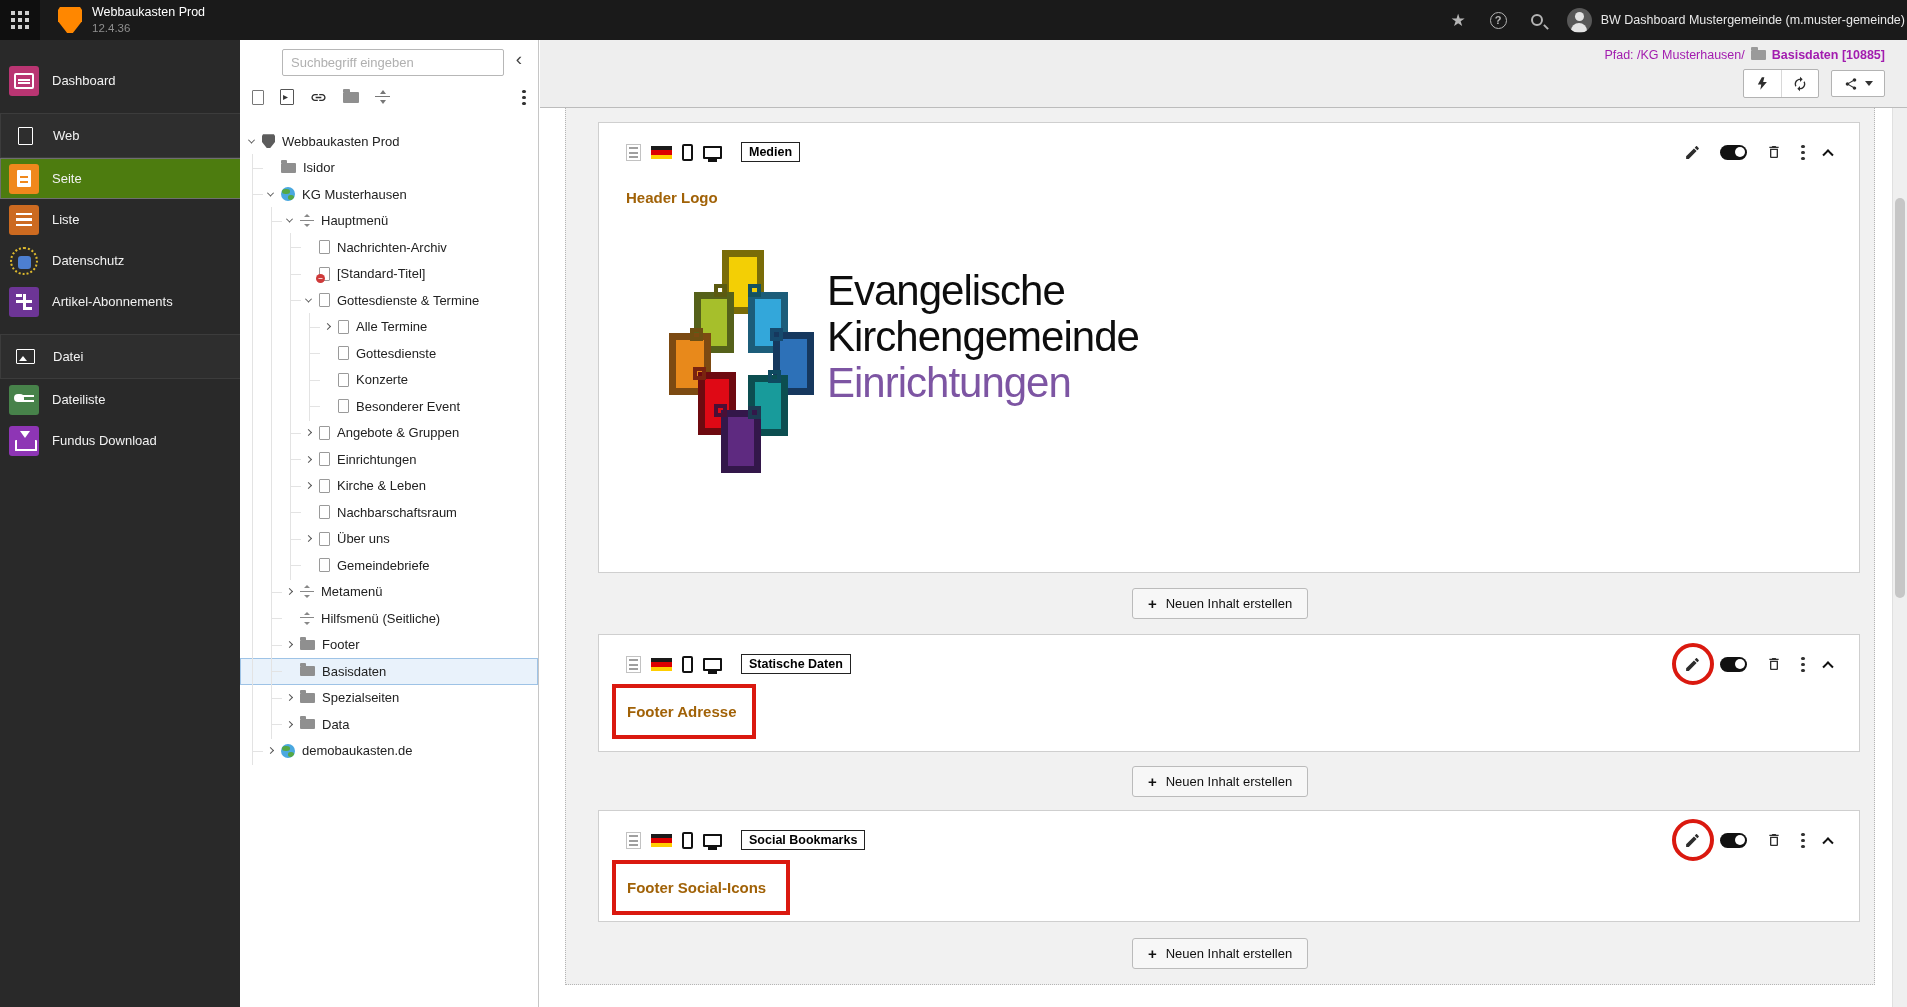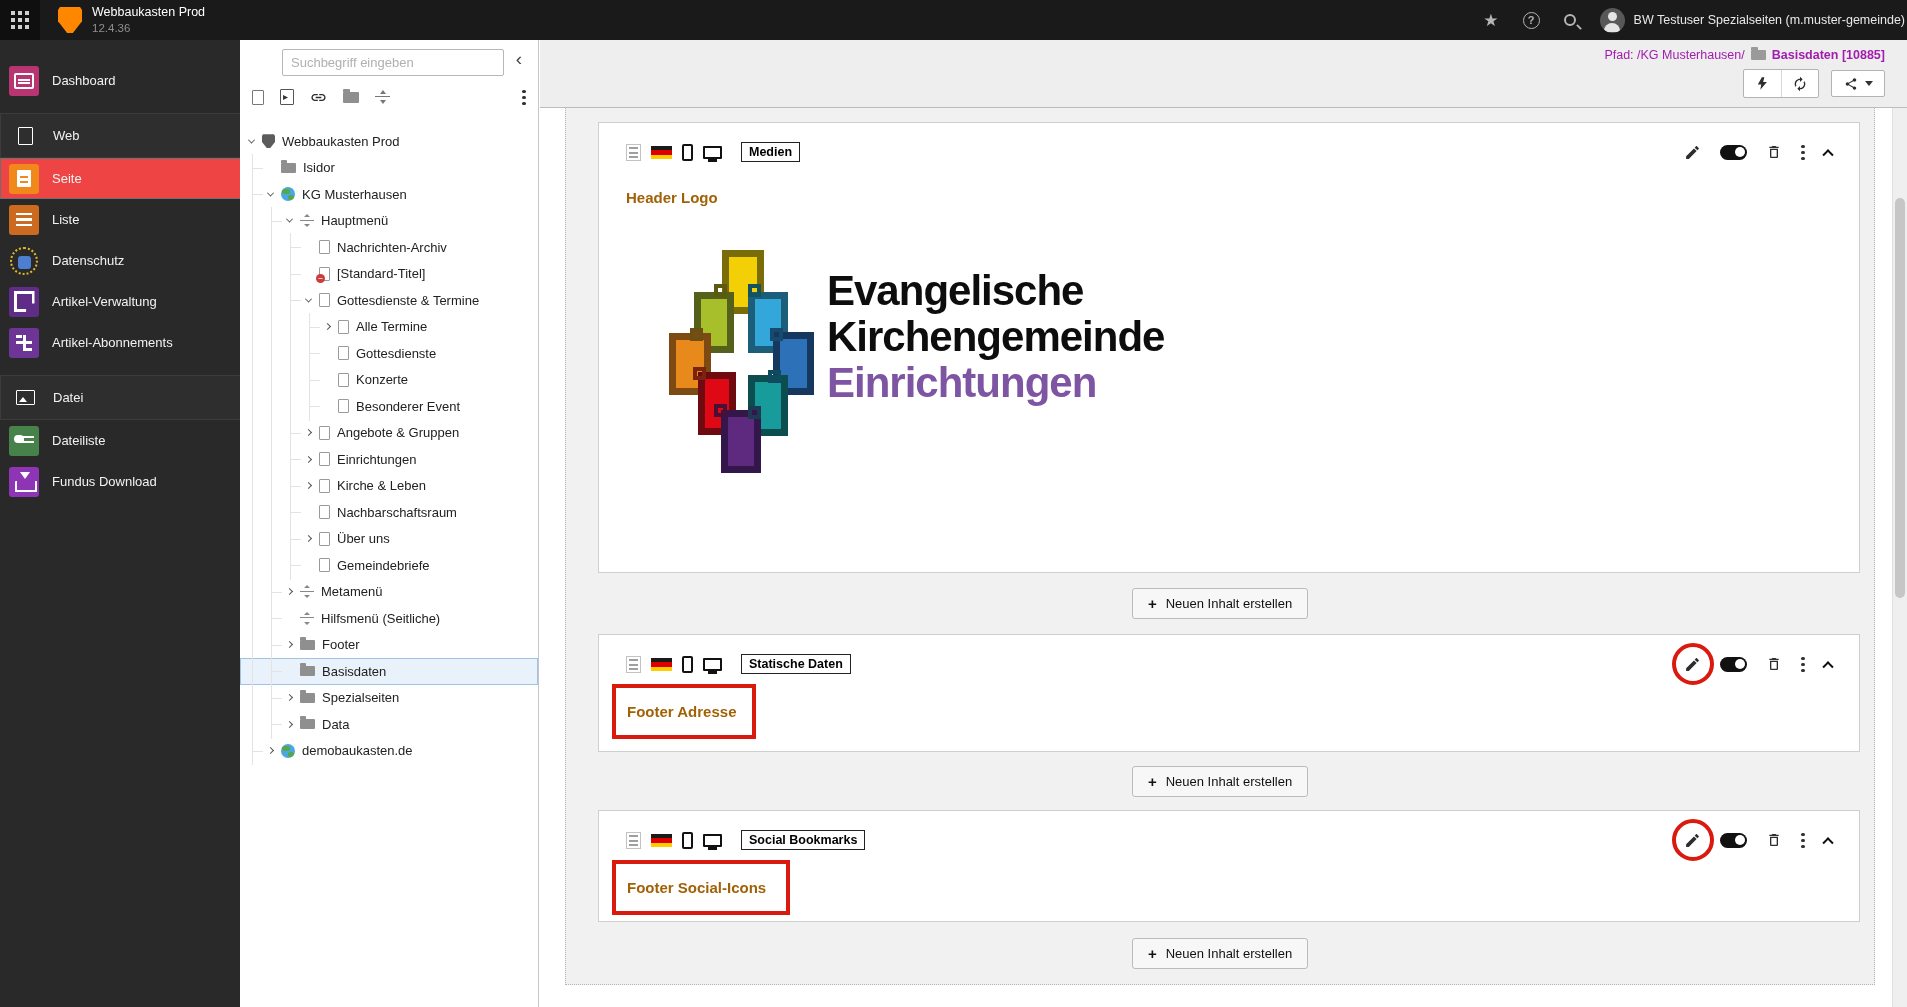--- a/index.html
+++ b/index.html
@@ -28,21 +28,21 @@
   .tb-user { display:flex; align-items:center; gap:9px; cursor:pointer; }
   .avatar { position:relative; width:25px; height:25px; border-radius:50%; background:#585858; overflow:hidden; }
   .avatar::before { content:''; position:absolute; left:8px; top:4px; width:9px; height:9px; border-radius:50%; background:#e4e4e4; }
   .avatar::after  { content:''; position:absolute; left:4.5px; top:15px; width:16px; height:9px; border-radius:8px 8px 0 0; background:#e4e4e4; }
   .tb-username { color:#e8e8e8; font-size:12.5px; white-space:nowrap; }
 
   
   #sidebar { position:absolute; left:0; top:40px; width:288px; bottom:0; background:#292929; padding-top:20px; }
   .sb-item, .sb-group { display:flex; align-items:center; gap:13px; height:41px; padding:0 12px 0 9px; cursor:pointer; }
   .sb-group { border:1px solid #3c3c3c; background:#2e2e2e; margin-top:12px; height:45px; }
-  .sb-item.active { background:#ef4444; box-shadow:inset 0 0 0 1px #6f6f6f; }
+  .sb-item.active { background:#4d7c0f; box-shadow:inset 0 0 0 1px #6f6f6f; }
   .sb-icon { width:30px; height:30px; border-radius:3px; flex:none; position:relative; display:flex; align-items:center; justify-content:center; }
   .sb-label { color:#f2f2f2; font-size:13px; flex:1; }
   .chev { display:inline-block; width:7px; height:7px; border-right:2px solid #b9b9b9; border-bottom:2px solid #b9b9b9; }
   .chev.up { transform:rotate(-135deg) translate(-2px,-2px); }
   
   .sbi-dashboard::before { content:''; width:16px; height:12px; border:2px solid #fff; border-radius:2px; }
   .sbi-dashboard::after { content:''; position:absolute; left:9px; top:13px; width:12px; height:2px; background:#fff; box-shadow:0 3px 0 #fff; }
   .sbi-web::before, .sbi-file::before { content:''; }
   .sbi-web::before { width:13px; height:16px; border:1.6px solid #fff; border-radius:1px; background:transparent; }
   .sbi-file::before { width:17px; height:13px; border:1.6px solid #fff; border-radius:1px; }
@@ -156,21 +156,21 @@
 
   .btn-row { height:61px; display:flex; align-items:center; justify-content:center; }
   .btn-row.last { height:62px; }
   .new-content-btn { display:flex; align-items:center; gap:9px; background:#f7f7f7; border:1px solid #bbb; border-radius:3px; padding:6px 15px; font-size:13px; color:#111; cursor:pointer; font-family:inherit; }
   .plus { font-weight:bold; font-size:15px; }
 
   
   #kg-logo { position:relative; margin:38px 0 0 36px; width:830px; height:240px; }
   .lsq { position:absolute; border-style:solid; border-width:7px; }
   .ljt { position:absolute; width:13px; height:13px; border:4px solid; background:transparent; }
-  .logo-text { position:absolute; left:165px; top:24px; font-weight:bold; font-size:42px; line-height:1.1; letter-spacing:-1px; color:#0d0d0d; white-space:nowrap; }
+  .logo-text { position:absolute; left:165px; top:24px; font-weight:normal; font-size:42px; line-height:1.1; letter-spacing:-1px; color:#0d0d0d; white-space:nowrap; }
 </style>
 </head>
 <body>
 
 <div id="topbar">
   <button class="tb-grid">
     <span class="grid-icon"></span>
   </button>
   <div class="tb-brand">
     <span class="typo3-logo"></span>
@@ -184,21 +184,21 @@
         <span class="star-icon">★</span>
       </button>
     <button class="tb-ic">
         <span class="help-icon">?</span>
       </button>
     <button class="tb-ic">
         <span class="search-icon"></span>
       </button>
     <div class="tb-user">
       <span class="avatar"></span>
-      <span class="tb-username">BW Testuser Spezialseiten (m.muster-gemeinde)</span>
+      <span class="tb-username">BW Dashboard Mustergemeinde (m.muster-gemeinde)</span>
     </div>
   </div>
 </div>
 
 <div id="sidebar">
     <div class="sb-item">
       <span class="sb-icon sbi-dashboard" style="background: rgb(185, 53, 114);"></span>
       <span class="sb-label">Dashboard</span>
     </div>
     <div class="sb-group">
@@ -210,24 +210,20 @@
       <span class="sb-icon sbi-page" style="background: rgb(240, 136, 28);"></span>
       <span class="sb-label">Seite</span>
     </div>
     <div class="sb-item">
       <span class="sb-icon sbi-list" style="background: rgb(204, 106, 32);"></span>
       <span class="sb-label">Liste</span>
     </div>
     <div class="sb-item">
       <span class="sb-icon sbi-privacy"></span>
       <span class="sb-label">Datenschutz</span>
-    </div>
-    <div class="sb-item">
-      <span class="sb-icon sbi-articles" style="background: rgb(95, 45, 135);"></span>
-      <span class="sb-label">Artikel-Verwaltung</span>
     </div>
     <div class="sb-item">
       <span class="sb-icon sbi-subscriptions" style="background: rgb(109, 53, 150);"></span>
       <span class="sb-label">Artikel-Abonnements</span>
     </div>
     <div class="sb-group">
       <span class="sb-icon sbi-file"></span>
       <span class="sb-label">Datei</span>
       <span class="chev up"></span>
     </div>

